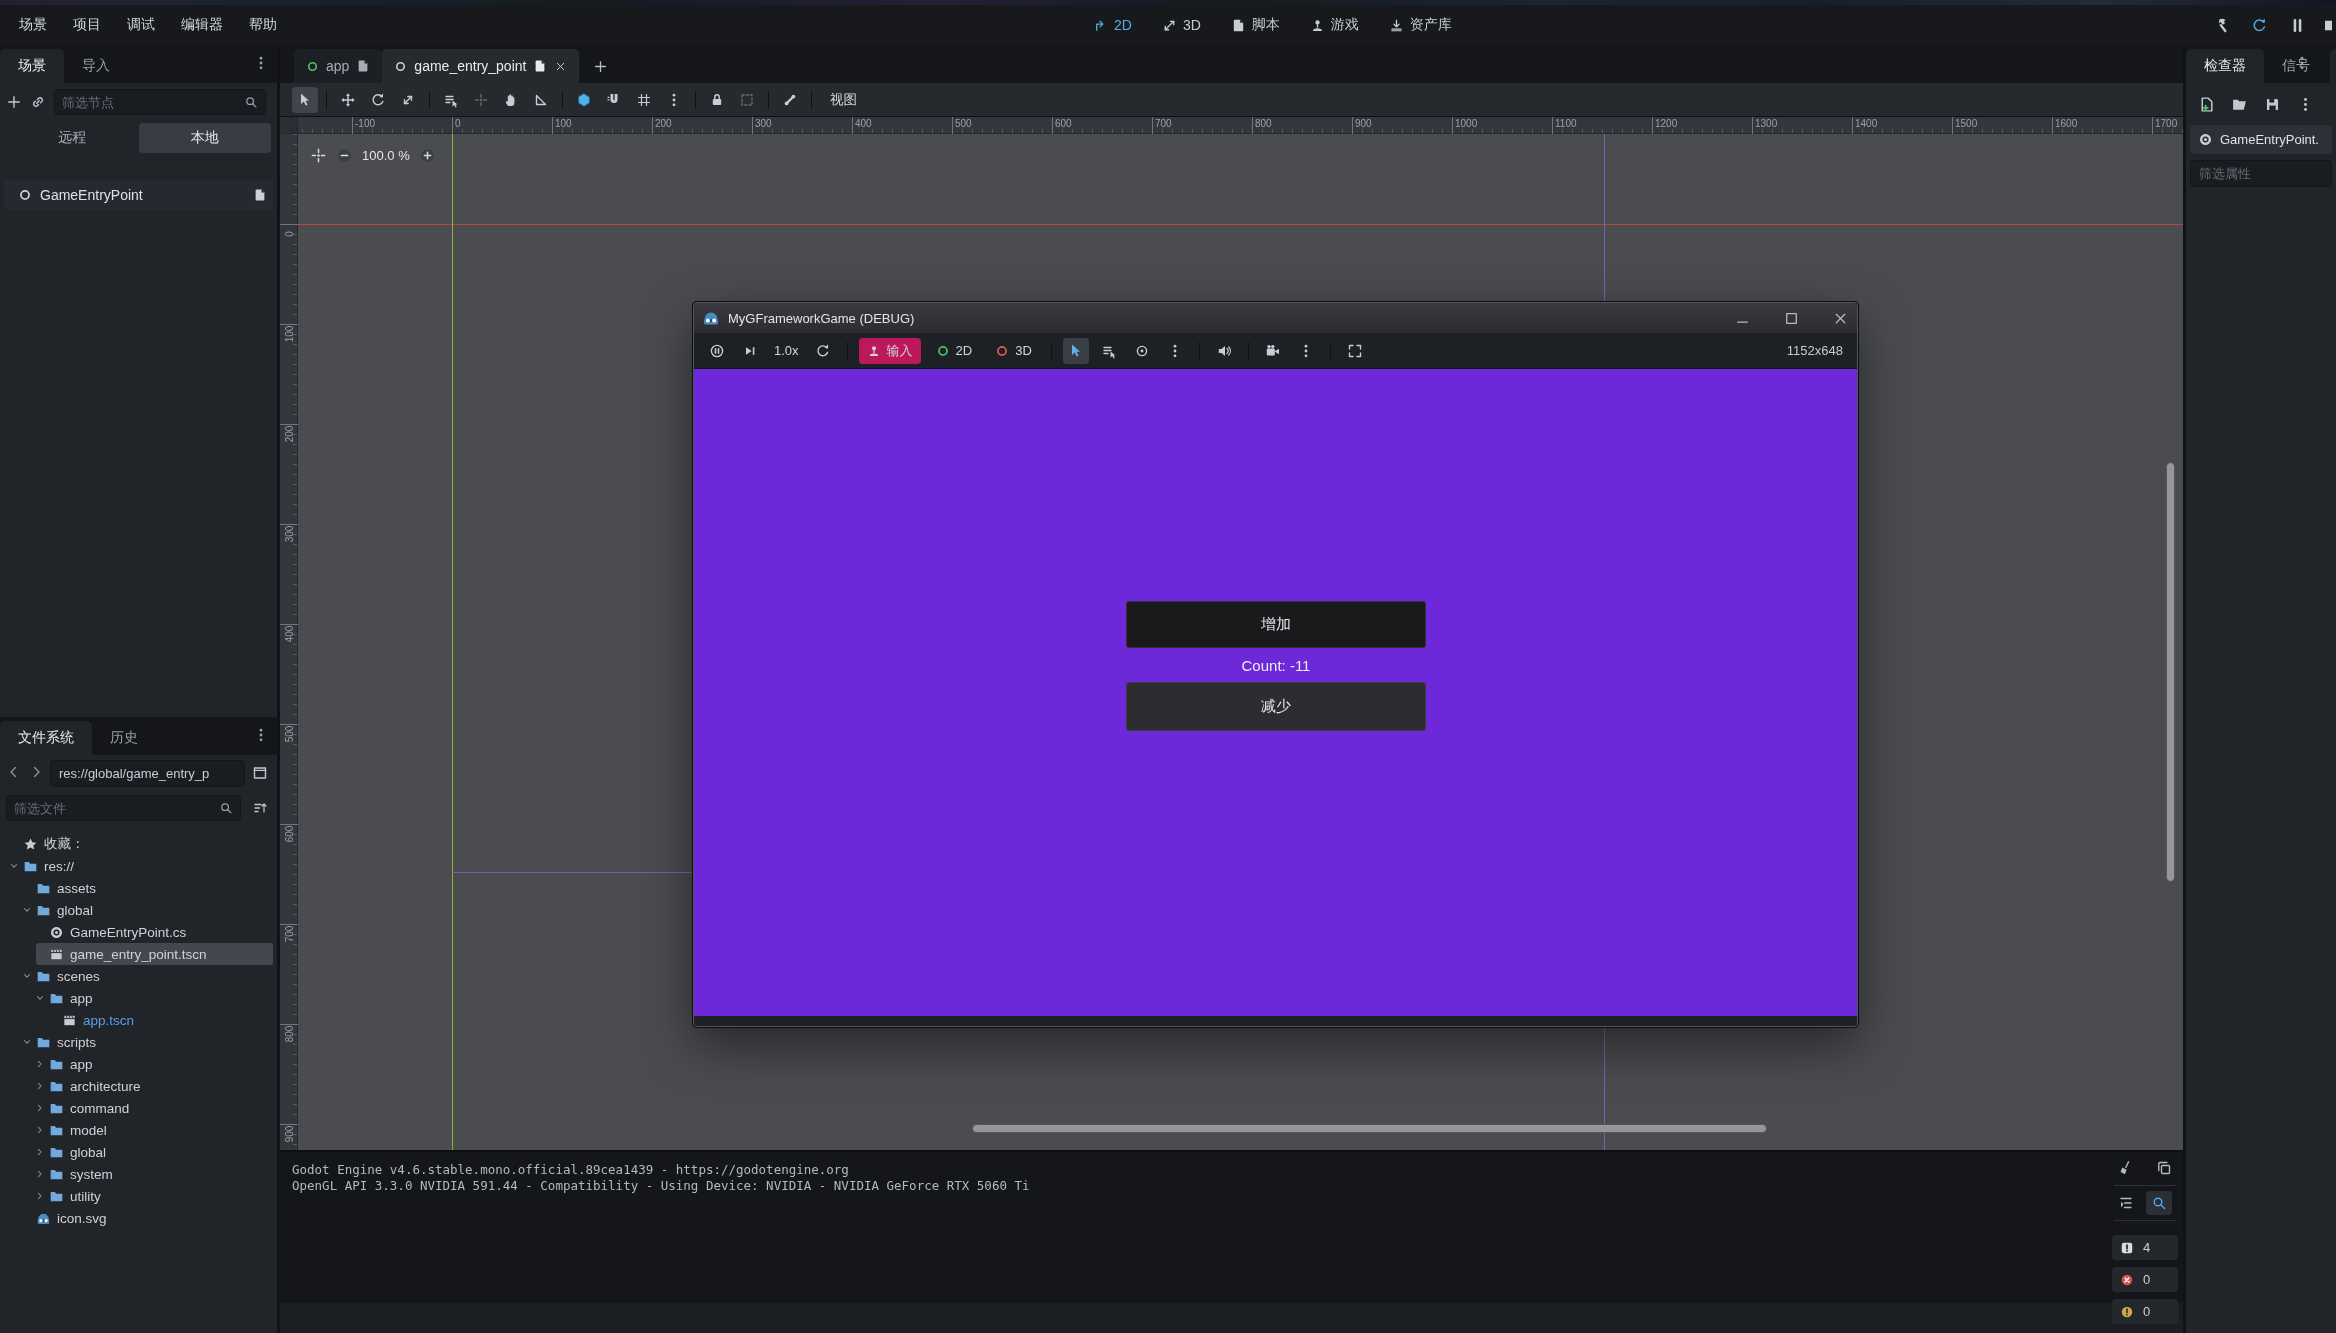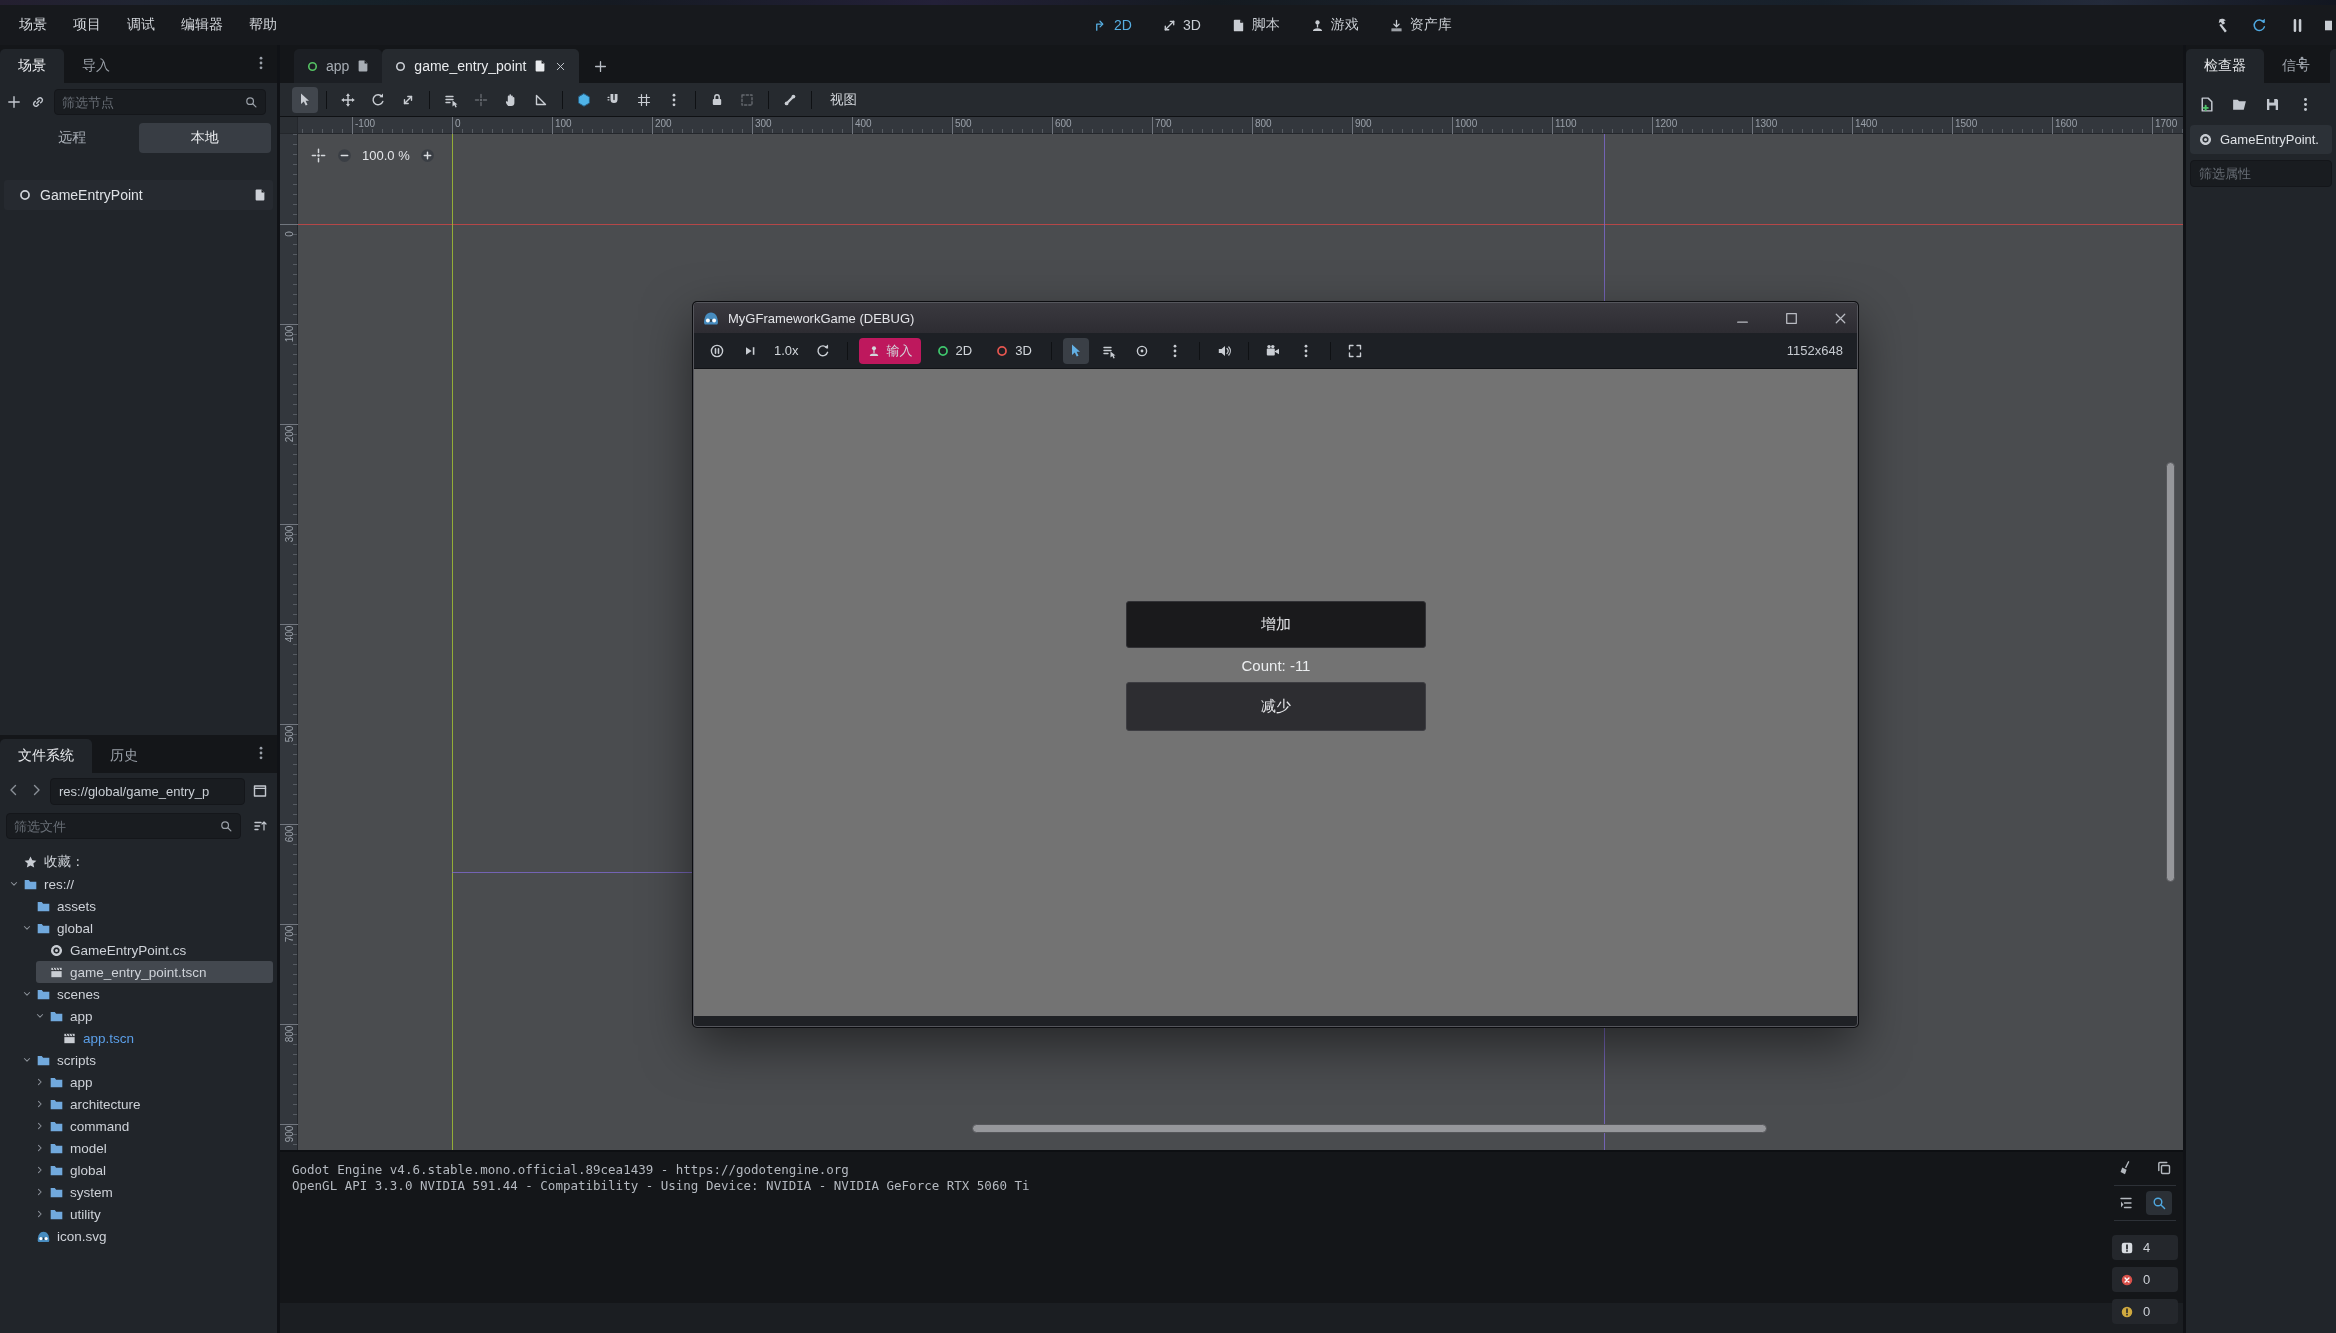--- a/index.html
+++ b/index.html
@@ -41,21 +41,21 @@
   .search-box input::placeholder { color:#686e76; }
   .search-box .ic { width:14px; height:14px; color:#9aa0a8; }
   .segmented { position:relative; height:34px; margin:2px 6px 0 6px; display:flex; }
   .seg { flex:1; height:30px; display:flex; align-items:center; justify-content:center; font-size:14px; color:#a6acb4; border-radius:4px; }
   .seg.active { background:#383d44; color:#e9ebee; }
   .scene-tree { position:relative; margin-top:23px; }
   .node-row { position:relative; height:30px; margin:0 4px; display:flex; align-items:center; gap:8px; padding-left:14px; background:#262a30; border-radius:3px; }
   .node-row .lbl { font-size:14px; color:#dfe2e6; flex:1; }
   .node-row .ic { color:#cdd1d7; }
 
-  .fs-dock { position:absolute; left:0; top:690px; width:277px; }
+  .fs-dock { position:absolute; left:0; top:672px; width:277px; }
   .path-bar { height:36px; display:flex; align-items:center; padding:0 6px; gap:4px; }
   .nav-arrow { width:18px; height:18px; color:#8b9199; }
   .path-field { flex:1; height:27px; background:#191c20; border:1px solid #14161a; border-radius:4px; color:#c9ced4; font-size:13px; display:flex; align-items:center; padding:0 8px; white-space:nowrap; overflow:hidden; }
   .filter-bar { height:34px; display:flex; align-items:center; padding:0 6px; gap:8px; }
   .fs-tree { position:relative; margin-top:8px; }
   .fs-row { position:relative; height:22px; display:flex; align-items:center; }
   .fs-row .arrow { position:absolute; width:12px; height:12px; color:#8b9199; }
   .fs-row .ficon { position:absolute; width:15px; height:15px; }
   .fs-row .flabel { position:absolute; font-size:13.5px; color:#ced2d8; white-space:nowrap; }
   .fs-row .sel-bg { position:absolute; left:36px; right:4px; top:0; bottom:0; background:#43484f; border-radius:3px; }
@@ -105,21 +105,21 @@
   .gw-toolbar { position:relative; height:36px; background:#1d2025; border-bottom:1px solid #101216; display:flex; align-items:center; padding:0 10px; gap:7px; }
   .gwt-btn { width:26px; height:26px; border-radius:4px; display:flex; align-items:center; justify-content:center; color:#c9cdd3; }
   .gwt-btn.active { background:#3a3f46; }
   .gwt-btn.accent { color:#63b0e4; }
   .gwt-text { font-size:13px; color:#d2d6db; padding:0 4px; }
   .gwt-toggle { height:26px; border-radius:4px; display:flex; align-items:center; gap:6px; padding:0 8px; font-size:13px; color:#d2d6db; }
   .gwt-toggle.active { background:#be185d; }
   .gwt-toggle .ic { width:14px; height:14px; }
   .gwt-div { width:1px; height:18px; background:#0f1114; margin:0 4px; }
   .gw-res { position:absolute; right:14px; font-size:13px; color:#c6cad0; }
-  .gw-content { position:absolute; left:0; top:66px; right:0; bottom:0; background:#737373;padding-left:20px; }
+  .gw-content { position:absolute; left:0; top:66px; right:0; bottom:0; background:#6d28d9;padding-left:20px; }
   .gw-bottomband { position:absolute; left:0; bottom:0; width:100%; height:10px; background:#1f2125; }
   .ui-stack { position:absolute; left:432px; top:232px; width:300px; }
   .game-btn { width:300px; height:47px; display:flex; align-items:center; justify-content:center; font-size:15px; color:#e6e7ea; border-radius:3px; }
   .game-btn.dark { background:#1a1a1c; border:1px solid #313135; }
   .game-btn.light { background:#2d2d31; border:1px solid #3d3d42; height:49px; }
   .count-label { height:34px; display:flex; align-items:center; justify-content:center; font-size:15px; color:#eceef0; }
 
   
   .right-dock { position:absolute; left:2183px; top:45px; width:153px; height:1288px; background:#21252a; border-left:3px solid #101216; }
   .insp-icons { height:34px; display:flex; align-items:center; gap:16px; padding:0 12px; color:#c3c8cf; margin-top:4px; }

